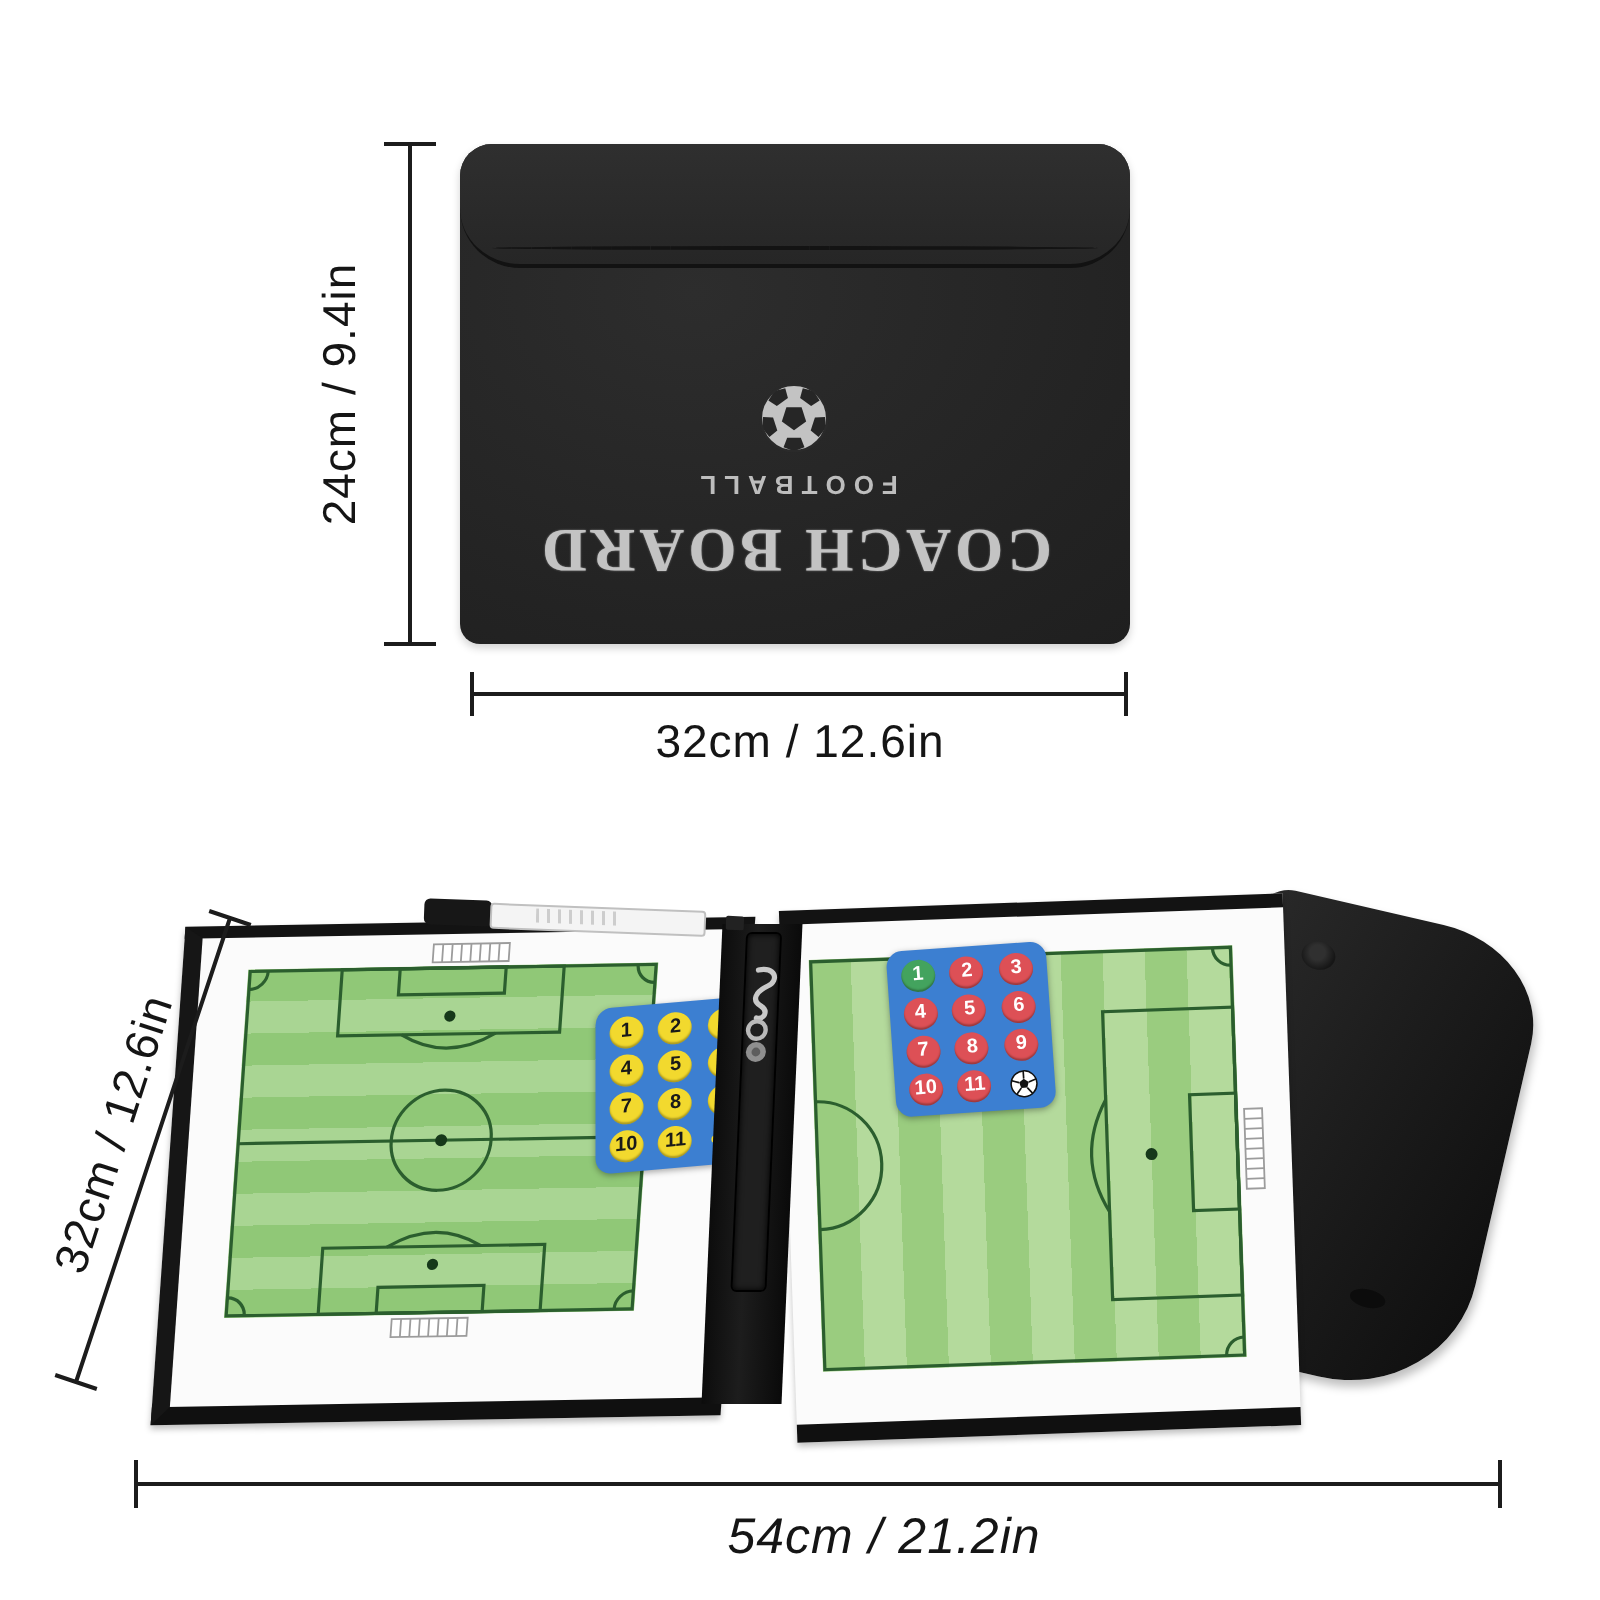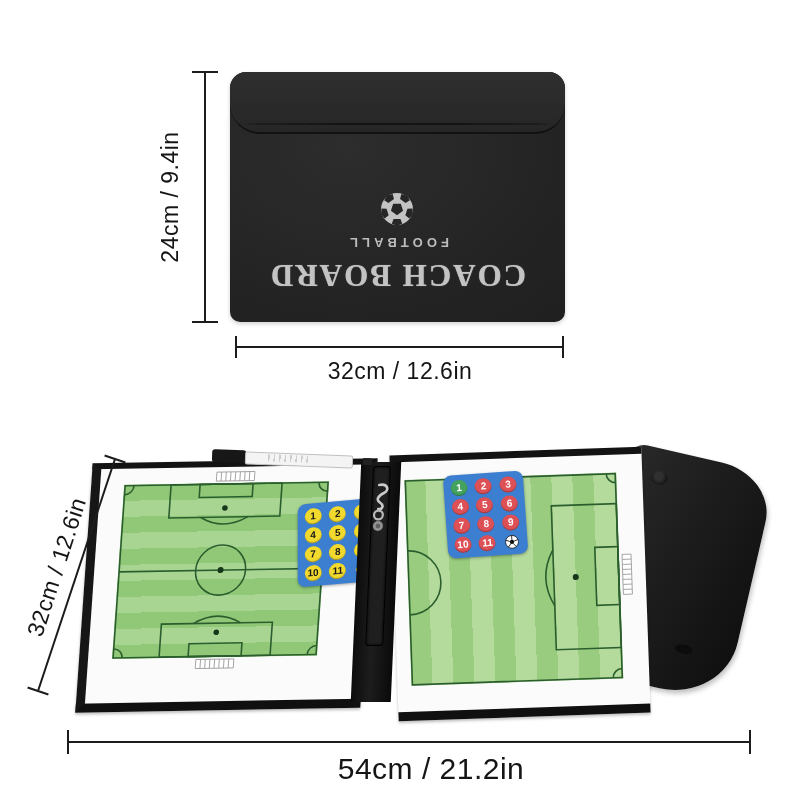--- a/index.html
+++ b/index.html
@@ -6,21 +6,21 @@
   #stage{position:relative;width:800px;height:800px;background:#fff;overflow:hidden;
          font-family:"Liberation Sans",sans-serif;color:#1c1c1c;}
 
   
   #dim-svg{position:absolute;left:0;top:0;pointer-events:none;z-index:40;}
   .dim-label{position:absolute;z-index:41;font-size:23px;color:#151515;white-space:nowrap;
              letter-spacing:.5px;}
   #dim-case-h{left:170px;top:197px;transform:translate(-50%,-50%) rotate(-90deg);}
   #dim-case-w{left:400px;top:371px;transform:translate(-50%,-50%);}
   #dim-board-h{left:57px;top:567px;transform:translate(-50%,-50%) rotate(-72deg);}
-  #dim-board-w{left:431px;top:769px;transform:translate(-50%,-50%);font-size:30px;}
+  #dim-board-w{left:442px;top:769px;transform:translate(-50%,-50%);font-size:25px;font-style:italic;}
 
   
   .case{position:absolute;left:230px;top:72px;width:335px;height:250px;
         background:radial-gradient(120% 120% at 35% 30%, #2d2d2d 0%, #232323 55%, #1c1c1c 100%);
         border-radius:16px 16px 10px 10px;box-shadow:0 2px 4px rgba(0,0,0,.18);}
   .case-flap{position:absolute;left:0;top:0;right:0;height:60px;
         background:linear-gradient(180deg,#2f2f2f,#262626);
         border-radius:16px 16px 30px 30px;border-bottom:2px solid #121212;}
   .case-stitch{position:absolute;left:16px;right:16px;bottom:7px;height:0;
         border-top:2px dashed #111;border-radius:50%;opacity:.9;}

